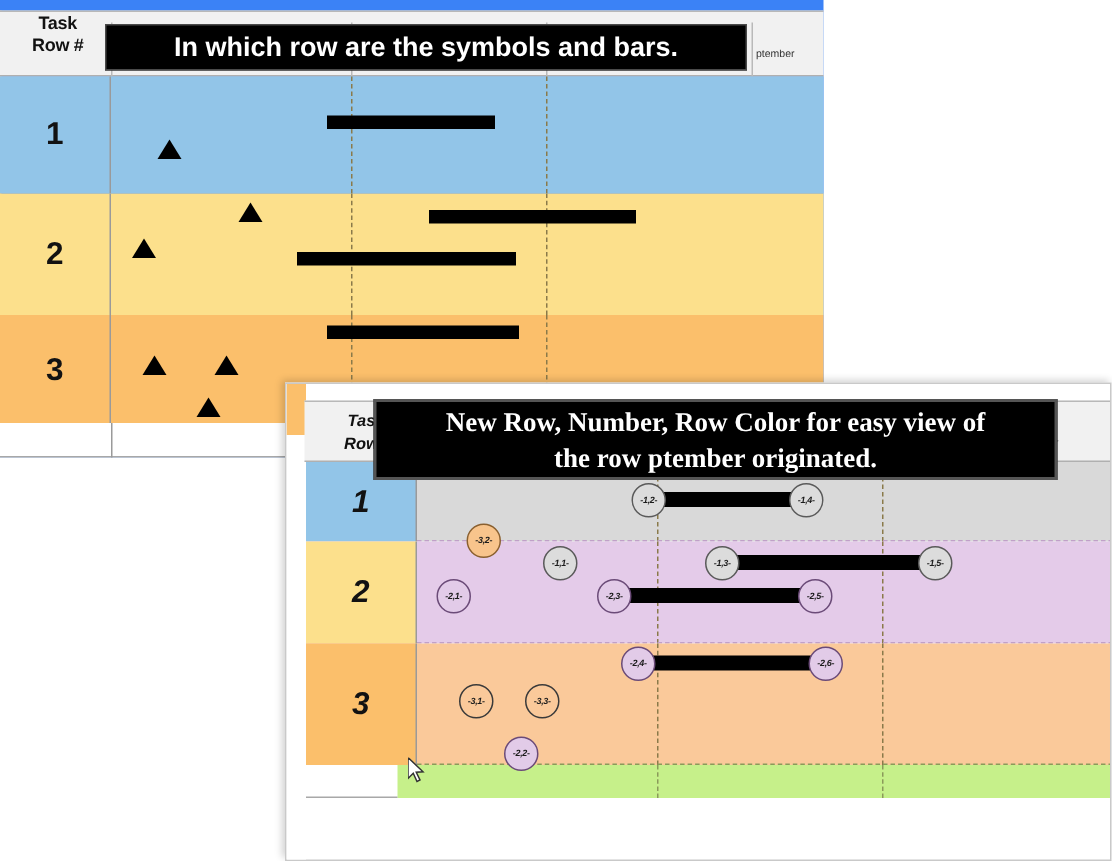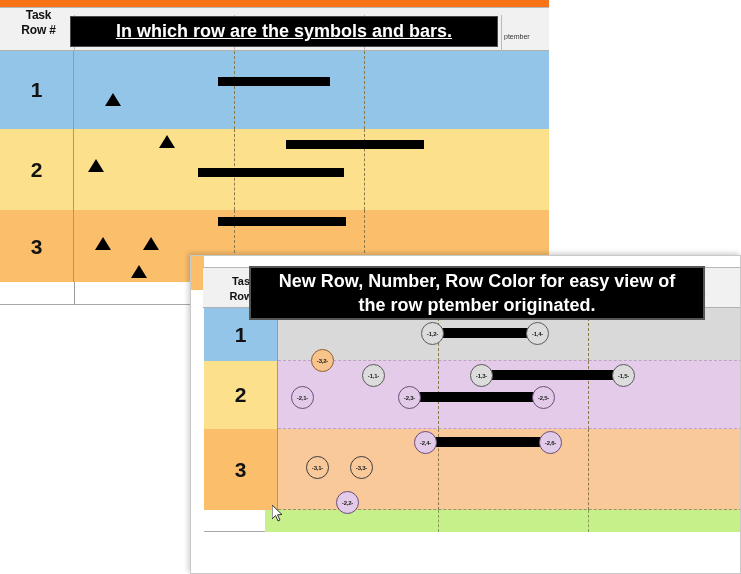--- a/index.html
+++ b/index.html
@@ -15,21 +15,21 @@
     overflow: hidden;
   }
 
   
   #panel-one {
     position: absolute;
     left: 0px;
     top: 0px;
     width: 549px;
     height: 305px;
-    background: #f97316;
+    background: #3b82f6;
     box-sizing: border-box;
   }
   #panel-one .p1-header-row {
     position: absolute;
     left: 0px;
     top: 7px;
     width: 549px;
     height: 44px;
     background: #f1f1f1;
     border-top: 1px solid #b8b8b8;
@@ -162,47 +162,48 @@
     justify-content: center;
   }
   #callout-one {
     left: 70px;
     top: 16px;
     width: 428px;
     height: 31px;
     font-size: 18px;
     border: 1px solid #4a4a4a;
     z-index: 40;
-    text-decoration: underline;
   }
   #callout-two {
     left: 249px;
     top: 266px;
     width: 456px;
     height: 54px;
     font-size: 18px;
     line-height: 24px;
     border: 2px solid #555555;
     z-index: 60;
     padding: 0 6px;
+    font-family: Liberation Serif, serif;
   }
 
   
   #panel-two {
     position: absolute;
     left: 190px;
     top: 255px;
     width: 551px;
     height: 319px;
     background: #ffffff;
     border: 1px solid #c9c9c9;
     box-sizing: border-box;
     z-index: 50;
     box-shadow: -2px -2px 5px rgba(0,0,0,0.18);
     overflow: hidden;
+    font-style: italic;
   }
   #panel-two .p2-header-row {
     position: absolute;
     left: 12px;
     top: 11px;
     width: 539px;
     height: 41px;
     background: #f1f1f1;
     border-top: 1px solid #b8b8b8;
     border-bottom: 1px solid #b0b0b0;

